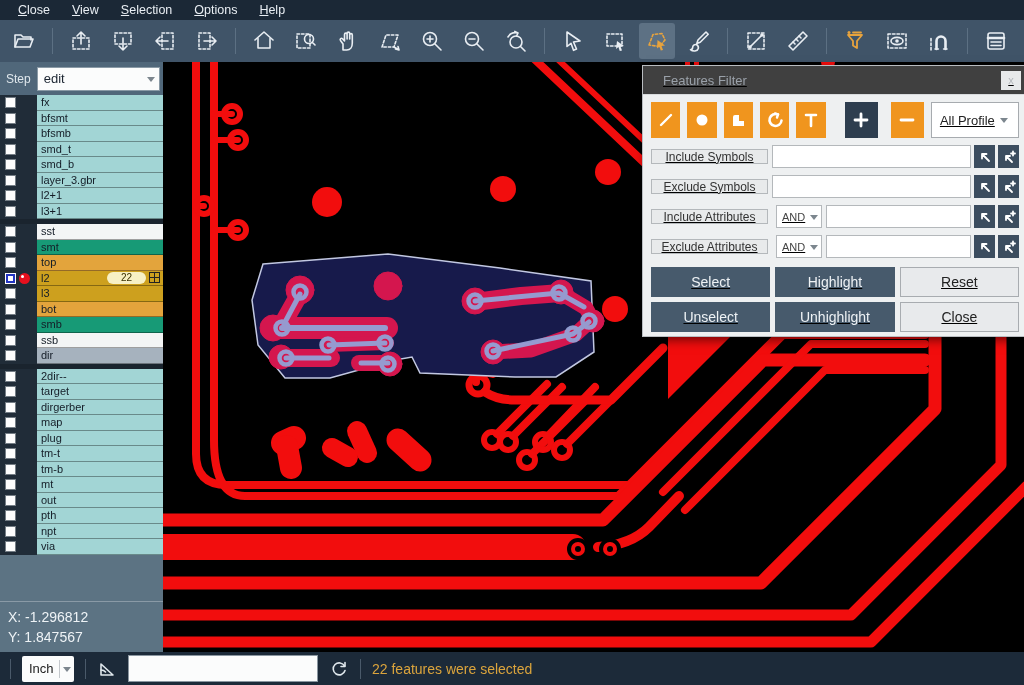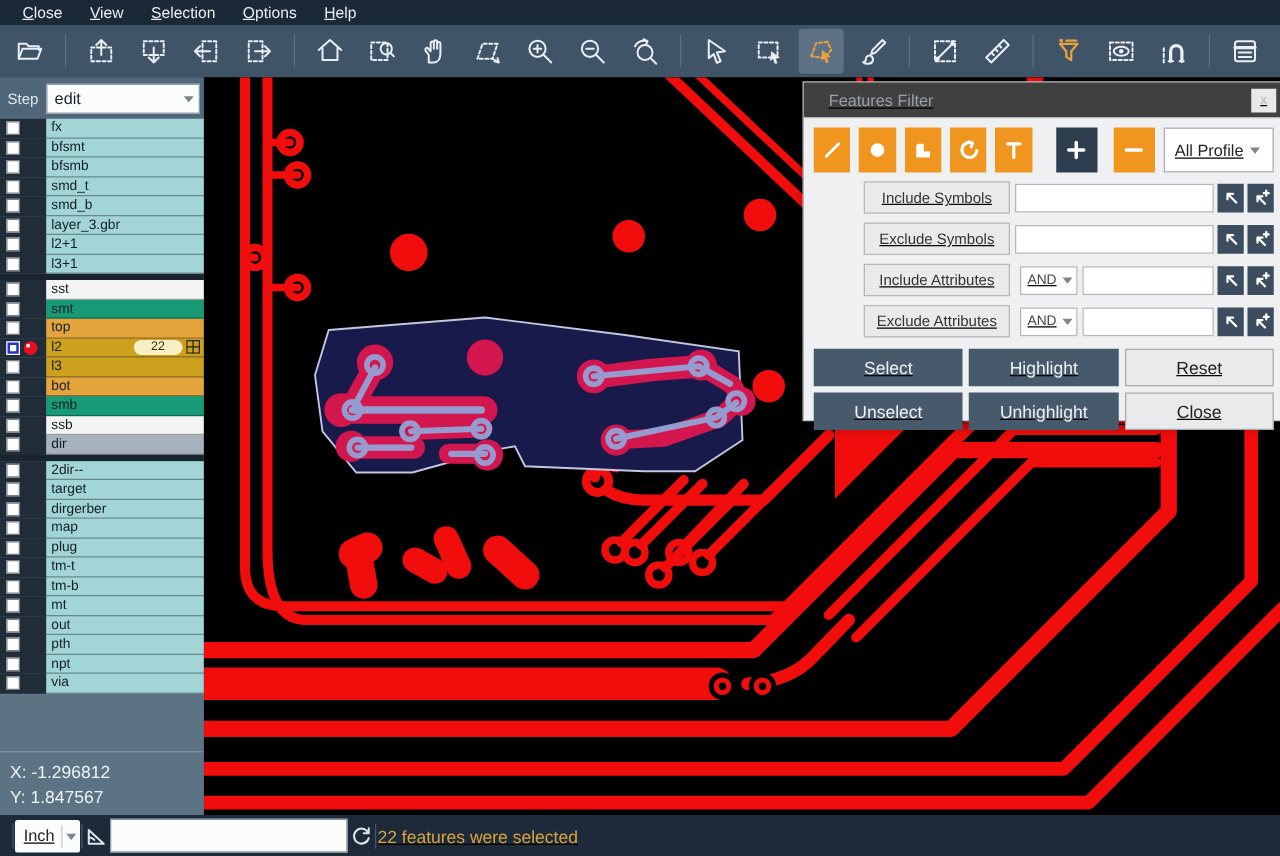--- a/index.html
+++ b/index.html
@@ -66,34 +66,34 @@
   .dlg-body { background:#eef0f1; border-top:1px solid #d8dbdd; height:242px; padding:7px 8px; }
   .toolrow { display:flex; align-items:center; gap:7px; }
   .fbtn { width:31px; height:36px; border:none; background:#f0951e; display:flex; align-items:center; justify-content:center; }
   .fbtn svg { stroke:#fff; fill:none; stroke-width:2.4; stroke-linecap:round; stroke-linejoin:round; }
   .fbtn svg .fl { fill:#fff; stroke:none; }
   .fbtn.dark { width:35px; background:#2e3e4f; margin-left:12px; }
   .fbtn.minus { width:35px; margin-left:6px; }
   .profselect { margin-left:auto; width:92px; height:36px; background:#fff; border:1px solid #a7abaf; display:flex; align-items:center; padding:0 10px 0 8px; font-size:13px; color:#222; }
   .profselect .sp { flex:1; }
   .frow { display:flex; align-items:center; margin-top:7px; }
-  .flabel { width:117px; height:26px; background:#e8eaeb; border:1px solid #b4b8bb; font-size:12px; color:#333; display:flex; align-items:center; justify-content:center; flex:none;margin-left:40px; }
+  .flabel { width:117px; height:15px; background:#e8eaeb; border:1px solid #b4b8bb; font-size:12px; color:#333; display:flex; align-items:center; justify-content:center; flex:none; }
   .andsel { display:none; width:46px; height:23px; background:#fff; border:1px solid #b4b8bb; margin-left:8px; padding:0 3px 0 5px; font-size:11px; color:#444; align-items:center; flex:none; }
   .andsel[data-has] { display:flex; }
   .andsel .andtxt { flex:1; font-style:normal; }
   .finput { flex:1; height:23px; background:#fff; border:1px solid #b4b8bb; margin-left:4px; min-width:0; }
   .navbtn { width:21px; height:23px; background:#3c4d5f; border:none; margin-left:3px; display:flex; align-items:center; justify-content:center; flex:none; }
   .navbtn svg { stroke:#fff; fill:none; stroke-width:1.8; stroke-linecap:round; }
   .actiongrid { display:grid; grid-template-columns:1fr 1fr 1fr; gap:5px; margin-top:9px; }
   .dbtn { height:30px; border:none; font-size:14px; }
   .dbtn[data-kind="dark"] { background:#475a6c; color:#eef2f5; }
   .dbtn[data-kind="light"] { background:#e8eaec; color:#222; border:1px solid #a8acb0; }
 
   
-  .statusbar { position:absolute; left:0; top:652px; width:1024px; height:33px; background:#1c2a39; display:flex; align-items:center; gap:1px; padding-left:10px;text-decoration:underline; }
+  .statusbar { position:absolute; left:0; top:652px; width:1024px; height:33px; background:#1c2a39; display:flex; align-items:center; gap:11px; padding-left:10px; }
   .ssep { width:1px; height:20px; background:#4a5a6a; }
   .unit-select { width:52px; height:26px; background:#fbfcfc; border-radius:2px; display:flex; align-items:center; padding:0 3px 0 7px; font-size:13px; color:#222; }
   .unit-select .sp { flex:1; }
   .unit-select .vline { width:1px; height:18px; background:#c4c8cc; margin-right:3px; }
   .cmdinput { width:190px; height:27px; background:#fbfcfc; border:1px solid #8a96a0; }
   .sicon svg { stroke:#dfe7ec; fill:none; stroke-width:1.6; stroke-linecap:round; stroke-linejoin:round; display:block; }
   .smsg { color:#dba43c; font-size:14px; }
 </style>
 </head>
 <body>

